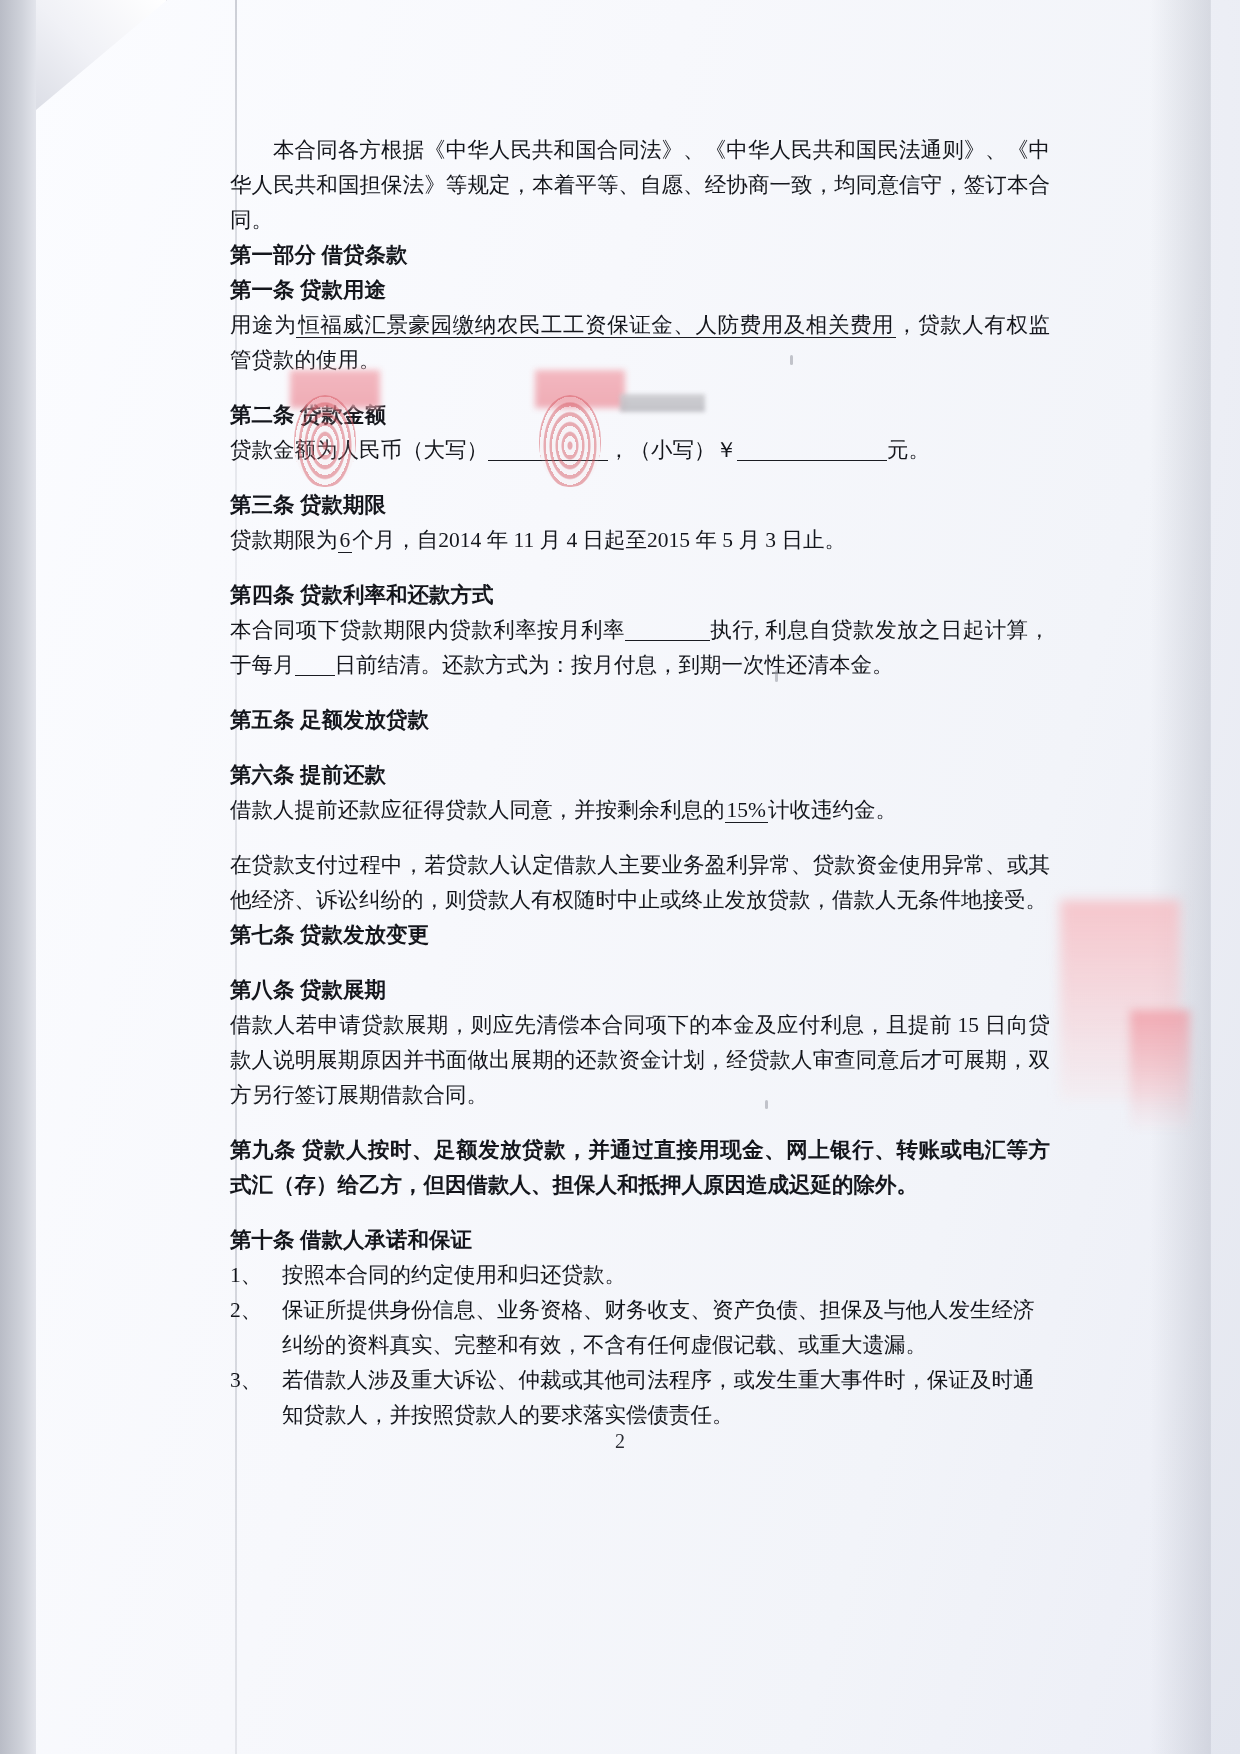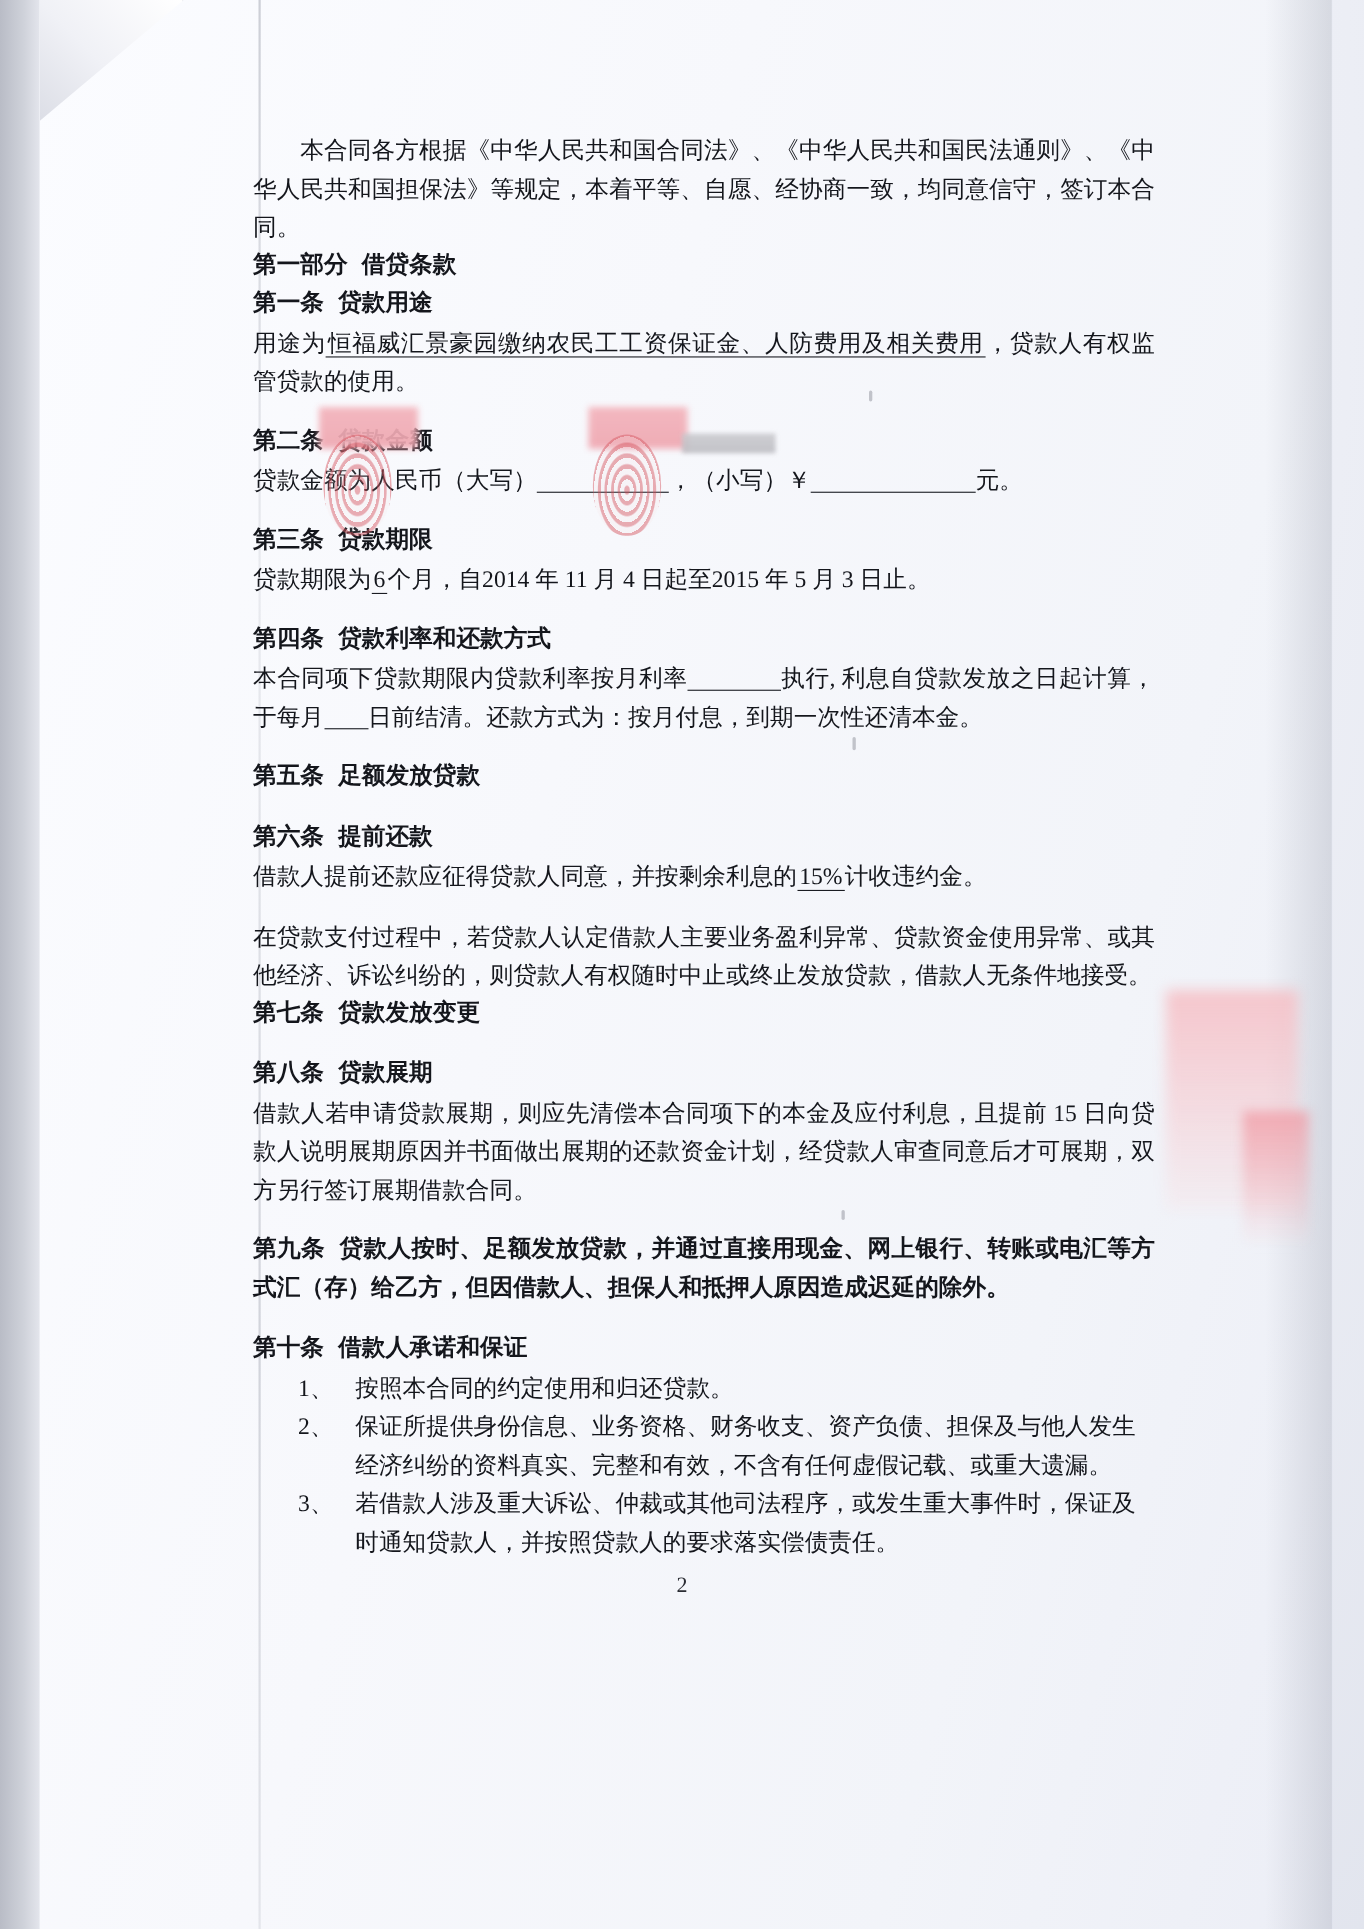--- a/index.html
+++ b/index.html
@@ -47,35 +47,35 @@
   }
   .pink-blob2{
     position:absolute;right:20px;top:1010px;width:60px;height:120px;
     background:linear-gradient(180deg,rgba(240,150,160,.7),rgba(250,226,228,.1));
     filter:blur(5px);
   }
 
   
   .doc{
     position:absolute;
-    left:200px;top:120px;width:820px;
+    left:200px;top:133px;width:820px;
     color:#14161c;
     font-size:21.5px;
     line-height:35px;
     font-family:"Liberation Serif","DejaVu Serif",serif;
   }
   .p{margin:0 0 0 0;text-align:justify;}
   .indent{text-indent:2em;}
   .gap{height:20px;}
-  .head{font-weight:bold;font-family:Liberation Mono, monospace;}
+  .head{font-weight:bold;}
   .ul-blank{display:inline-block;border-bottom:1.4px solid #1a1c22;height:22px;vertical-align:-4px;}
   .under-text{border-bottom:1.4px solid #1a1c22;padding:0 2px;}
   .num-list{margin:0;padding:0;list-style:none;}
   .num-list li{
-    display:block;padding-left:52px;text-indent:-52px;margin-left:41px;
+    display:block;padding-left:52px;text-indent:-52px;
   }
   .num-list li .n{display:inline-block;width:52px;text-indent:0;}
   .pageno{
     position:absolute;left:0;top:1430px;width:1180px;text-align:center;
     font-size:20px;color:#2a2c33;font-family:"Liberation Serif",serif;
   }
   
   .redact{
     position:absolute;background:linear-gradient(180deg,#f3b3bb,#efa6b0);
     filter:blur(3px);opacity:.92;

